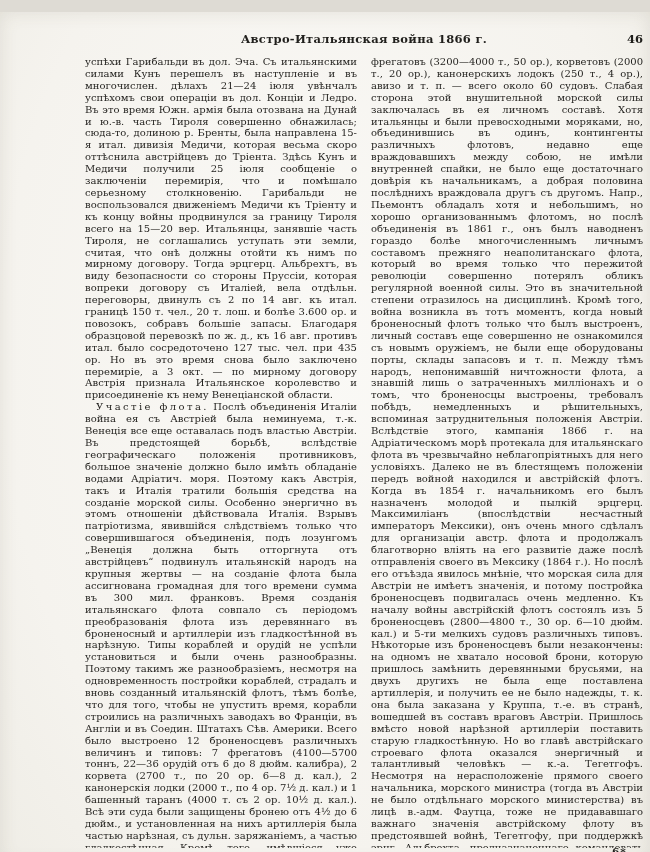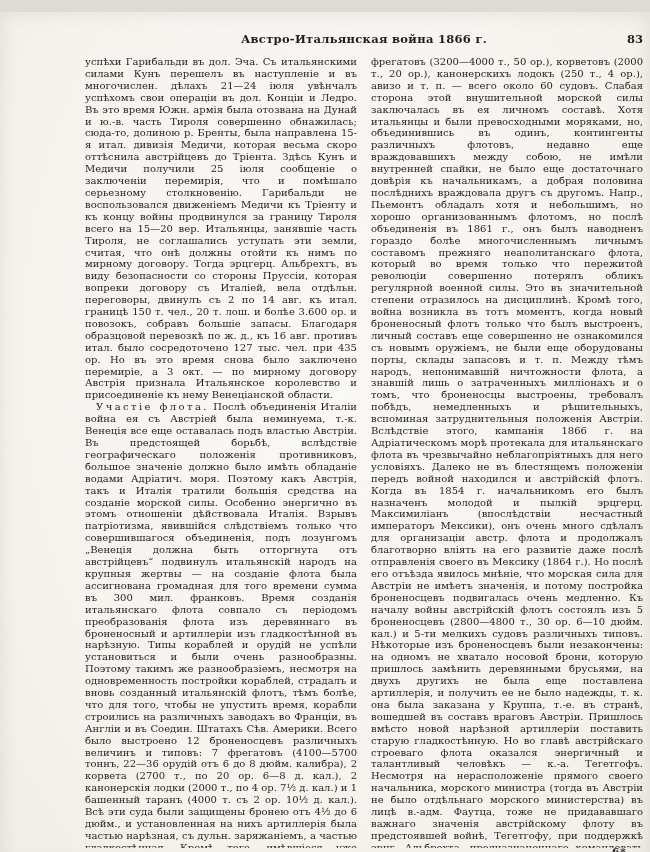--- a/index.html
+++ b/index.html
@@ -81,21 +81,21 @@
     letter-spacing: 1px;
   }
 </style>
 </head>
 <body>
 
 <div class="page">
 
   <div class="running-head">
     <span class="head-title">Австро-Итальянская война 1866 г.</span>
-    <span class="head-page-number">83</span>
+    <span class="head-page-number">46</span>
   </div>
 
   <div class="columns">
     <div class="column" id="col-left">
         <p class="para"><span class="seg-normal">успѣхи Гарибальди въ дол. Эча. Съ итальянскими силами Кунъ перешелъ въ наступленіе и въ многочислен. дѣлахъ 21—24 іюля увѣнчалъ успѣхомъ свои операціи въ дол. Конціи и Ледро. Въ это время Южн. армія была отозвана на Дунай и ю.-в. часть Тироля совершенно обнажилась; сюда-то, долиною р. Бренты, была направлена 15-я итал. дивизія Медичи, которая весьма скоро оттѣснила австрійцевъ до Тріента. Здѣсь Кунъ и Медичи получили 25 іюля сообщеніе о заключеніи перемирія, что и помѣшало серьезному столкновенію. Гарибальди не воспользовался движеніемъ Медичи къ Тріенту и къ концу войны продвинулся за границу Тироля всего на 15—20 вер. Итальянцы, занявшіе часть Тироля, не соглашались уступать эти земли, считая, что онѣ должны отойти къ нимъ по мирному договору. Тогда эрцгерц. Альбрехтъ, въ виду безопасности со стороны Пруссіи, которая вопреки договору съ Италіей, вела отдѣльн. переговоры, двинулъ съ 2 по 14 авг. къ итал. границѣ 150 т. чел., 20 т. лош. и болѣе 3.600 ор. и повозокъ, собравъ большіе запасы. Благодаря образцовой перевозкѣ по ж. д., къ 16 авг. противъ итал. было сосредоточено 127 тыс. чел. при 435 ор. Но въ это время снова было заключено перемиріе, а 3 окт. — по мирному договору Австрія признала Итальянское королевство и присоединеніе къ нему Венеціанской области.</span></p>
         <p class="para indent"><span class="seg-spaced">Участіе флота.</span><span class="seg-normal"> Послѣ объединенія Италіи война ея съ Австріей была неминуема, т.-к. Венеція все еще оставалась подъ властью Австріи. Въ предстоящей борьбѣ, вслѣдствіе географическаго положенія противниковъ, большое значеніе должно было имѣть обладаніе водами Адріатич. моря. Поэтому какъ Австрія, такъ и Италія тратили большія средства на созданіе морской силы. Особенно энергично въ этомъ отношеніи дѣйствовала Италія. Взрывъ патріотизма, явившійся слѣдствіемъ только что совершившагося объединенія, подъ лозунгомъ „Венеція должна быть отторгнута отъ австрійцевъ“ подвинулъ итальянскій народъ на крупныя жертвы — на созданіе флота была ассигнована громадная для того времени сумма въ 300 мил. франковъ. Время созданія итальянскаго флота совпало съ періодомъ преобразованія флота изъ деревяннаго въ броненосный и артиллеріи изъ гладкостѣнной въ нарѣзную. Типы кораблей и орудій не успѣли установиться и были очень разнообразны. Поэтому такимъ же разнообразіемъ, несмотря на одновременность постройки кораблей, страдалъ и вновь созданный </span><span class="seg-italic">итальянскій флотъ</span><span class="seg-normal">, тѣмъ болѣе, что для того, чтобы не упустить время, корабли строились на различныхъ заводахъ во Франціи, въ Англіи и въ Соедин. Штатахъ Сѣв. Америки. Всего было выстроено 12 броненосцевъ различныхъ величинъ и типовъ: 7 фрегатовъ (4100—5700 тоннъ, 22—36 орудій отъ 6 до 8 дюйм. калибра), 2 корвета (2700 т., по 20 ор. 6—8 д. кал.), 2 канонерскія лодки (2000 т., по 4 ор. 7½ д. кал.) и 1 башенный таранъ (4000 т. съ 2 ор. 10½ д. кал.). Всѣ эти суда были защищены бронею отъ 4½ до 6 дюйм., и установленная на нихъ артиллерія была частью нарѣзная, съ дульн. заряжаніемъ, а частью гладкостѣнная. Кромѣ того, имѣвшіеся уже налицо деревянные флоты отдѣльныхъ государствъ, объединившихся теперь, представляли изъ себя значительную силу, состоявшую изъ</span></p>
       </div>
     <div class="column" id="col-right">
         <p class="para"><span class="seg-normal">фрегатовъ (3200—4000 т., 50 ор.), корветовъ (2000 т., 20 ор.), канонерскихъ лодокъ (250 т., 4 ор.), авизо и т. п. — всего около 60 судовъ. Слабая сторона этой внушительной морской силы заключалась въ ея личномъ составѣ. Хотя итальянцы и были превосходными моряками, но, объединившись въ одинъ, контингенты различныхъ флотовъ, недавно еще враждовавшихъ между собою, не имѣли внутренней спайки, не было еще достаточнаго довѣрія къ начальникамъ, а добрая половина послѣднихъ враждовала другъ съ другомъ. Напр., Пьемонтъ обладалъ хотя и небольшимъ, но хорошо организованнымъ флотомъ, но послѣ объединенія въ 1861 г., онъ былъ наводненъ гораздо болѣе многочисленнымъ личнымъ составомъ прежняго неаполитанскаго флота, который во время только что пережитой революціи совершенно потерялъ обликъ регулярной военной силы. Это въ значительной степени отразилось на дисциплинѣ. Кромѣ того, война возникла въ тотъ моментъ, когда новый броненосный флотъ только что былъ выстроенъ, личный составъ еще совершенно не ознакомился съ новымъ оружіемъ, не были еще оборудованы порты, склады запасовъ и т. п. Между тѣмъ народъ, непонимавшій ничтожности флота, а знавшій лишь о затраченныхъ милліонахъ и о томъ, что броненосцы выстроены, требовалъ побѣдъ, немедленныхъ и рѣшительныхъ, вспоминая затруднительныя положенія Австріи. Вслѣдствіе этого, кампанія 1866 г. на Адріатическомъ морѣ протекала для итальянскаго флота въ чрезвычайно неблагопріятныхъ для него условіяхъ. Далеко не въ блестящемъ положеніи передъ войной находился и </span><span class="seg-italic">австрійскій флотъ</span><span class="seg-normal">. Когда въ 1854 г. начальникомъ его былъ назначенъ молодой и пылкій эрцгерц. Максимиліанъ (впослѣдствіи несчастный императоръ Мексики), онъ очень много сдѣлалъ для организаціи австр. флота и продолжалъ благотворно вліять на его развитіе даже послѣ отправленія своего въ Мексику (1864 г.). Но послѣ его отъѣзда явилось мнѣніе, что морская сила для Австріи не имѣетъ значенія, и потому постройка броненосцевъ подвигалась очень медленно. Къ началу войны австрійскій флотъ состоялъ изъ 5 броненосцевъ (2800—4800 т., 30 ор. 6—10 дюйм. кал.) и 5-ти мелкихъ судовъ различныхъ типовъ. Нѣкоторые изъ броненосцевъ были незакончены: на одномъ не хватало носовой брони, которую пришлось замѣнить деревянными брусьями, на двухъ другихъ не была еще поставлена артиллерія, и получить ее не было надежды, т. к. она была заказана у Круппа, т.-е. въ странѣ, вошедшей въ составъ враговъ Австріи. Пришлось вмѣсто новой нарѣзной артиллеріи поставить старую гладкостѣнную. Но во главѣ австрійскаго строеваго флота оказался энергичный и талантливый человѣкъ — к.-а. Тегетгофъ. Несмотря на нерасположеніе прямого своего начальника, морского министра (тогда въ Австріи не было отдѣльнаго морского министерства) въ лицѣ в.-адм. Фаутца, тоже не придававшаго важнаго значенія австрійскому флоту въ предстоявшей войнѣ, Тегетгофу, при поддержкѣ эрцг. Альбрехта, предназначеннаго командовать арміей на итальянскомъ театрѣ войны, удалось настоять на томъ, чтобы съ конца марта начались работы по приведенію флота въ боевую готовность и чтобы случившіяся въ заграничномъ плаваніи</span></p>
       </div>

